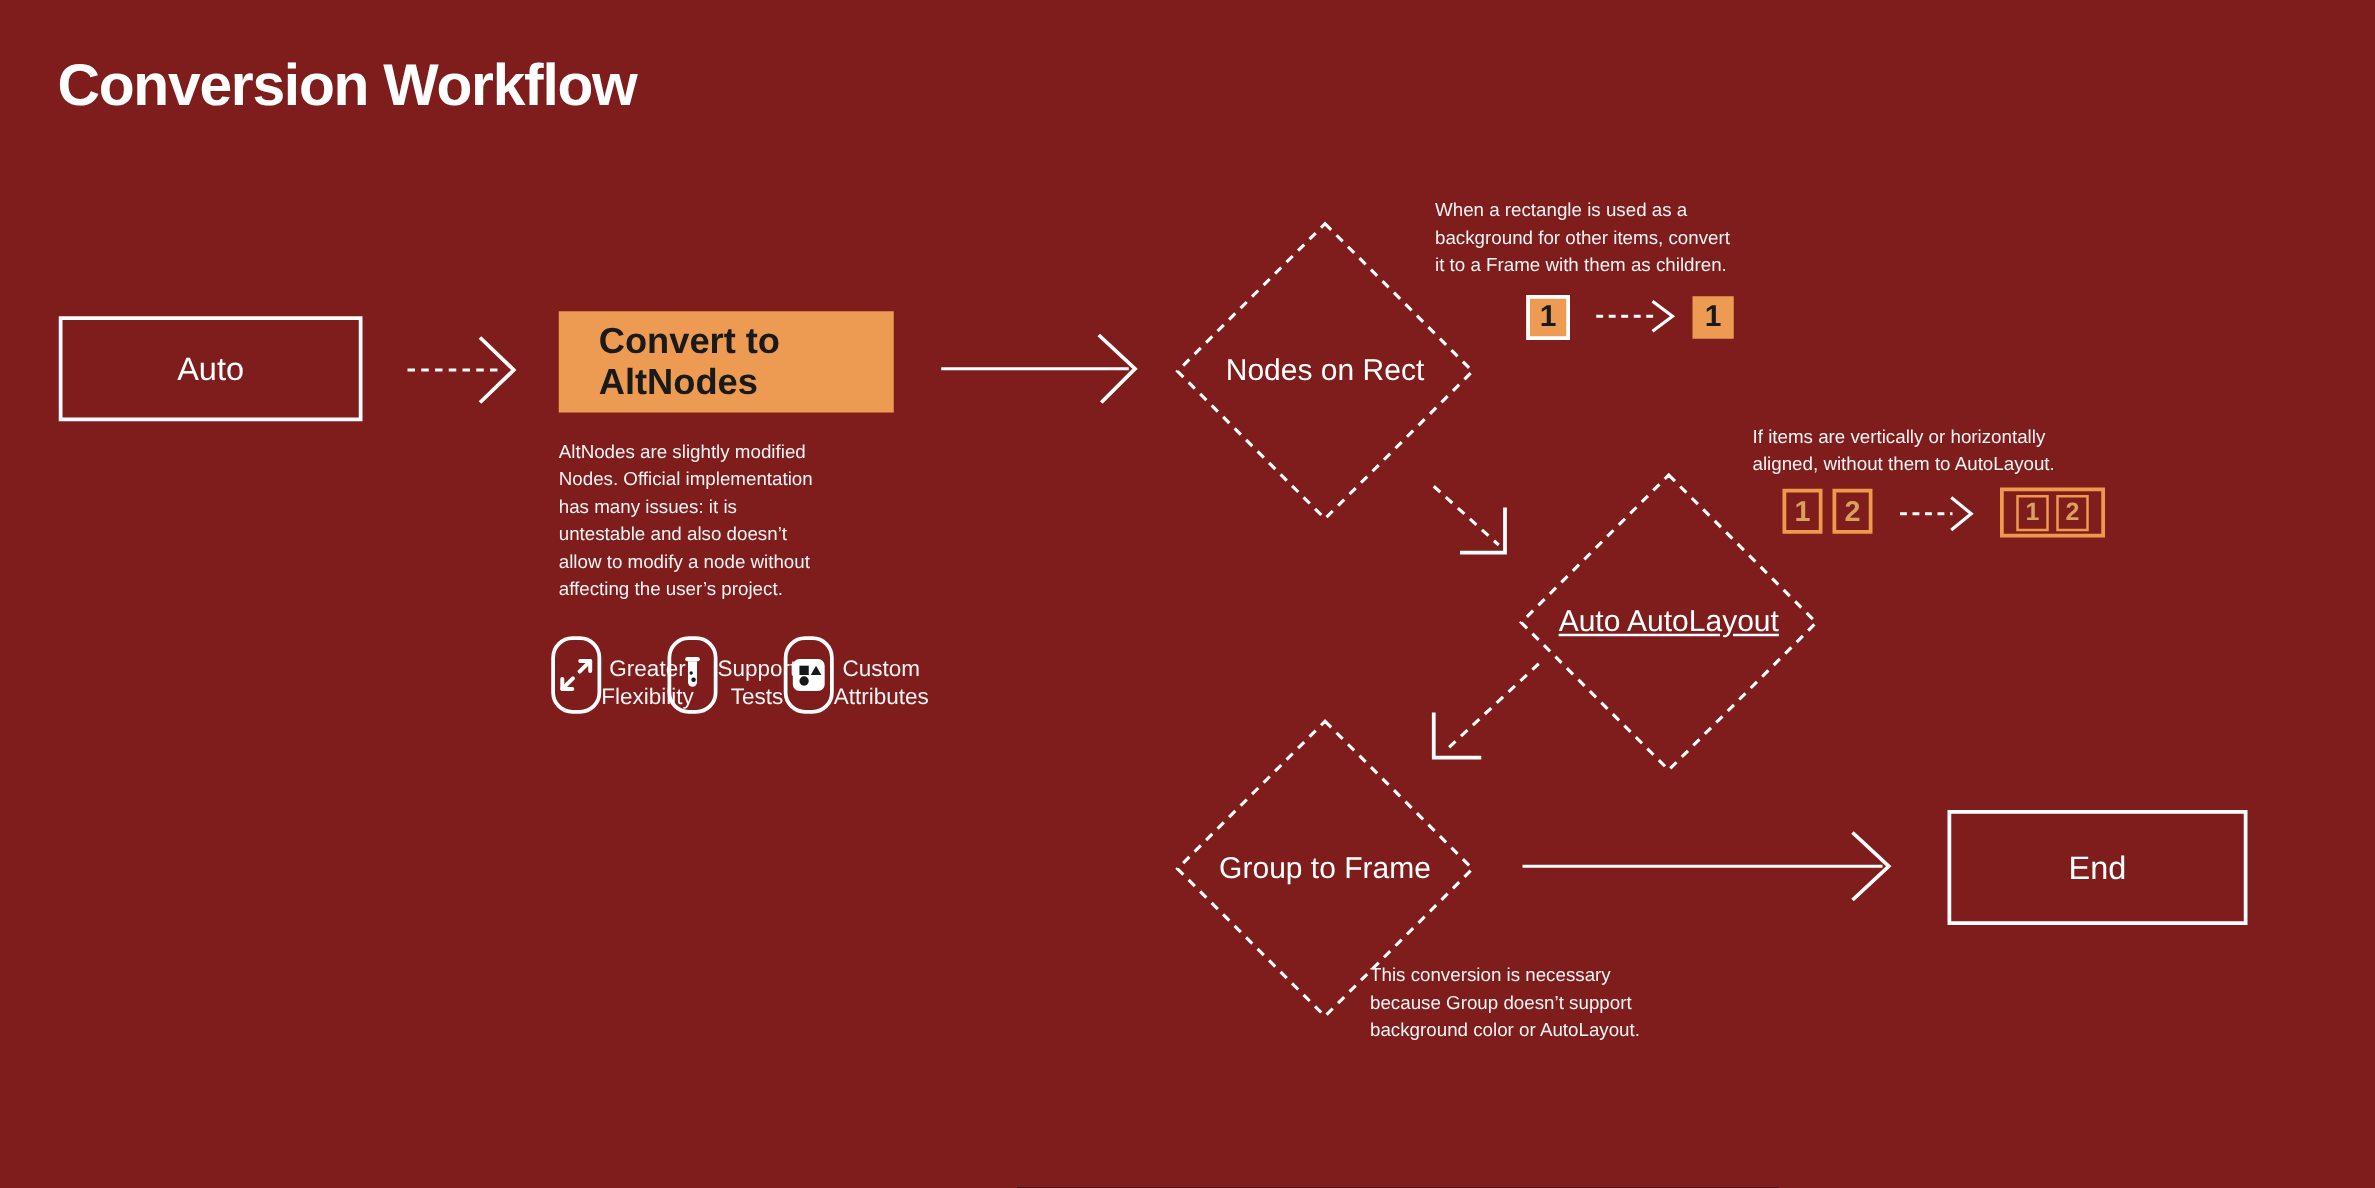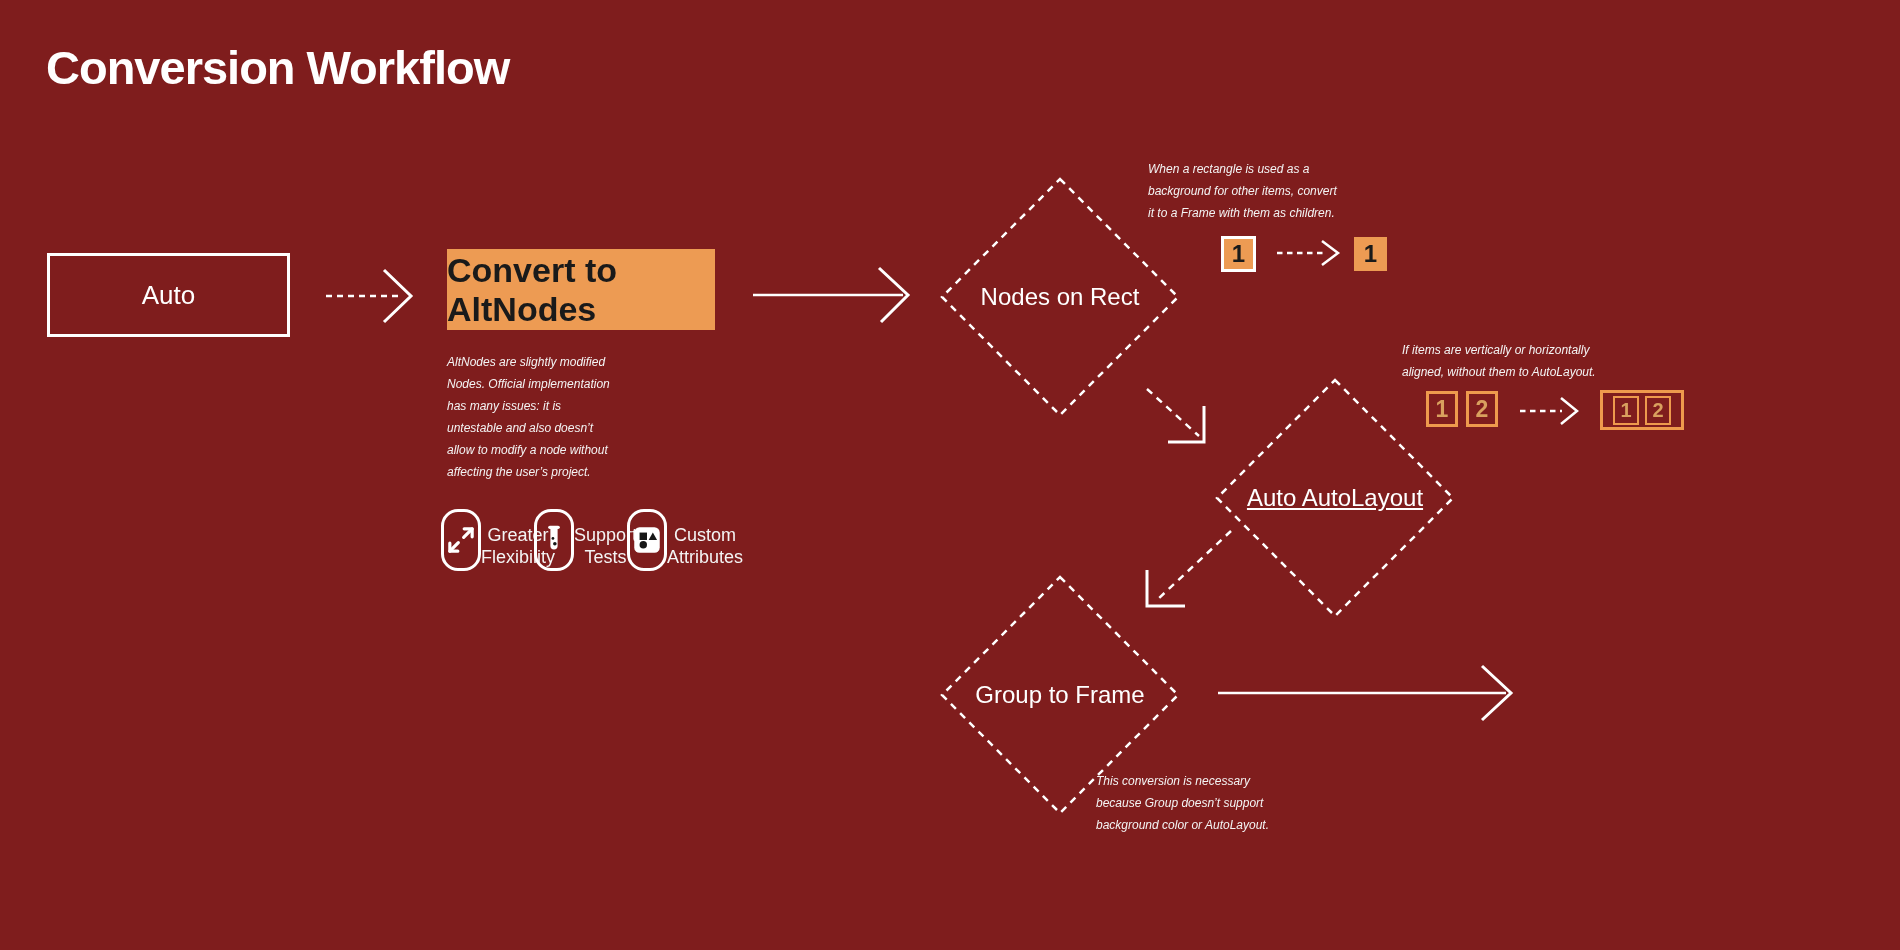--- a/index.html
+++ b/index.html
@@ -15,23 +15,23 @@
   .overlay{position:absolute;left:0;top:0;width:1900px;height:950px;}
   .node-box{
     position:absolute;display:flex;align-items:center;justify-content:center;
     border:3px solid #fff;box-sizing:border-box;font-size:26px;font-weight:500;color:#fff;
     background:transparent;
   }
   .node-box.start{left:47px;top:253px;width:243px;height:84px;}
   .node-box.end{left:1558px;top:648px;width:240px;height:92px;}
   .node-box.convert{
     left:447px;top:249px;width:268px;height:81px;border:none;
-    background:#ED9B53;color:#1A1A1A;font-weight:600;font-size:34px;
-  }
-  .para{position:absolute;font-size:12px;line-height:22px;color:#F4F4F4;font-weight:400;font-style:italic;}
+    background:#ED9B53;color:#1A1A1A;font-weight:600;font-size:29px;padding-left:32px;
+  }
+  .para{position:absolute;font-size:15px;line-height:22px;color:#F4F4F4;font-weight:400;}
   .para.convert-desc{left:447px;top:351px;}
   .para.rect-note{left:1148px;top:158px;}
   .para.autolayout-note{left:1402px;top:339px;}
   .para.group-note{left:1096px;top:770px;}
   .features{position:absolute;left:441px;top:509px;display:flex;}
   .feature{width:93px;display:flex;align-items:center;}
   .feature-icon{
     width:62px;height:62px;border:3px solid #fff;border-radius:17px;box-sizing:border-box;
     display:flex;align-items:center;justify-content:center;
   }
@@ -197,14 +197,15 @@
     <div class="badge mini">1</div>
     <div class="badge mini">2</div>
   </div>
 
   <div class="para group-note">
     <div>This conversion is necessary</div>
     <div>because Group doesn’t support</div>
     <div>background color or AutoLayout.</div>
   </div>
 
+  <div class="node-box end">End</div>
 
 </div>
 
 </body></html>

